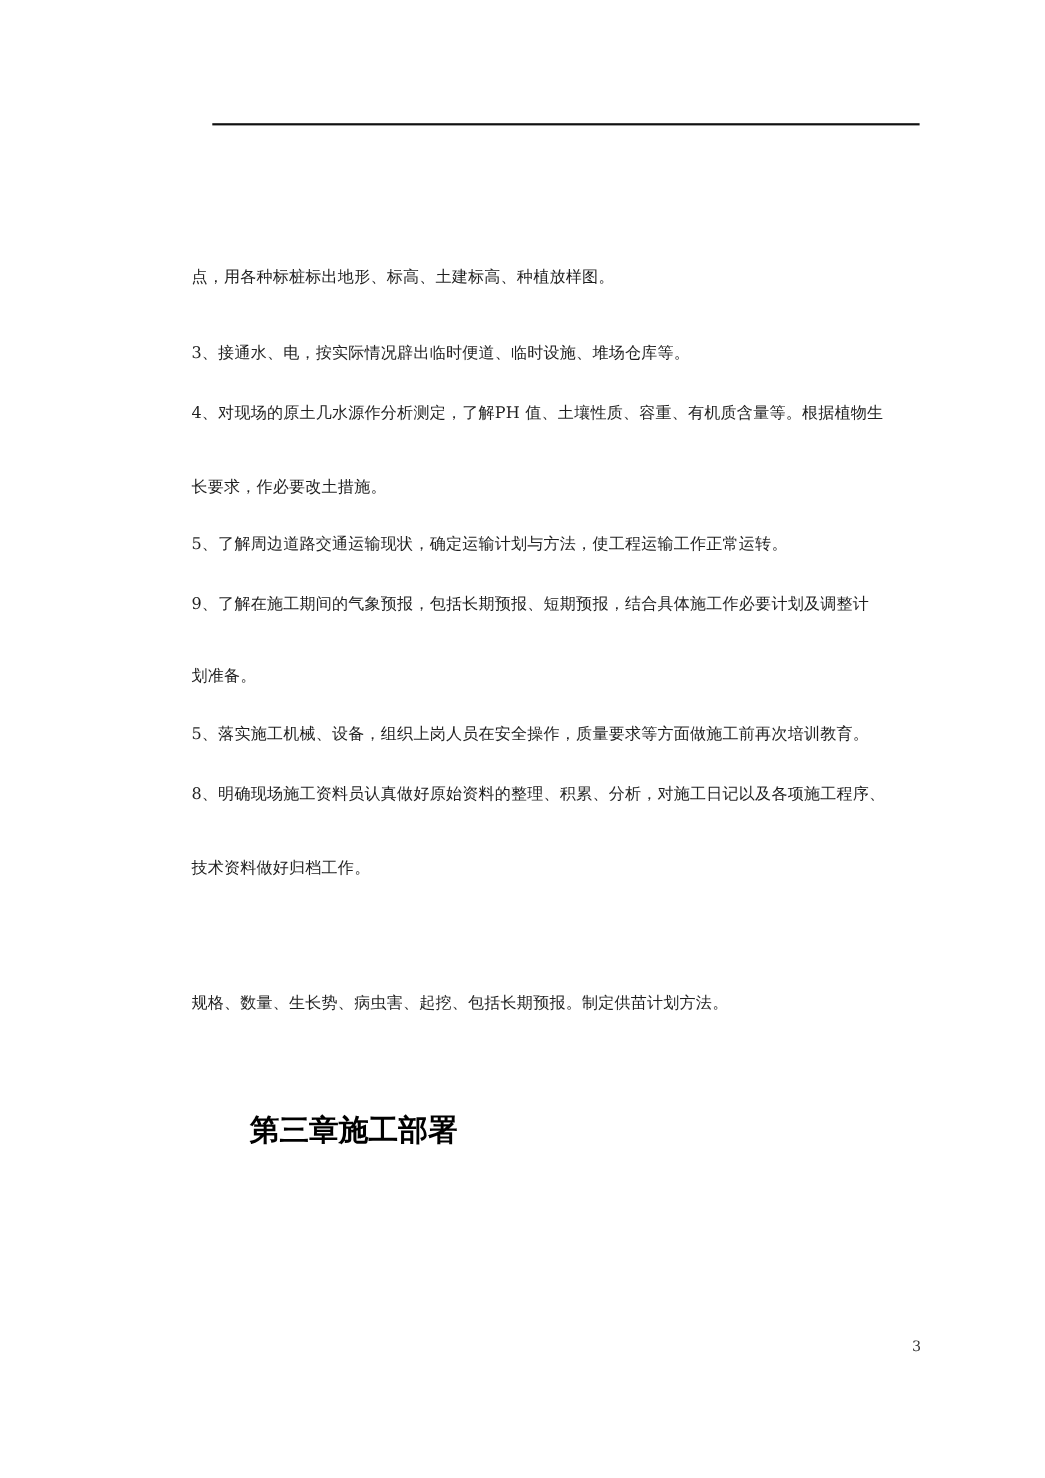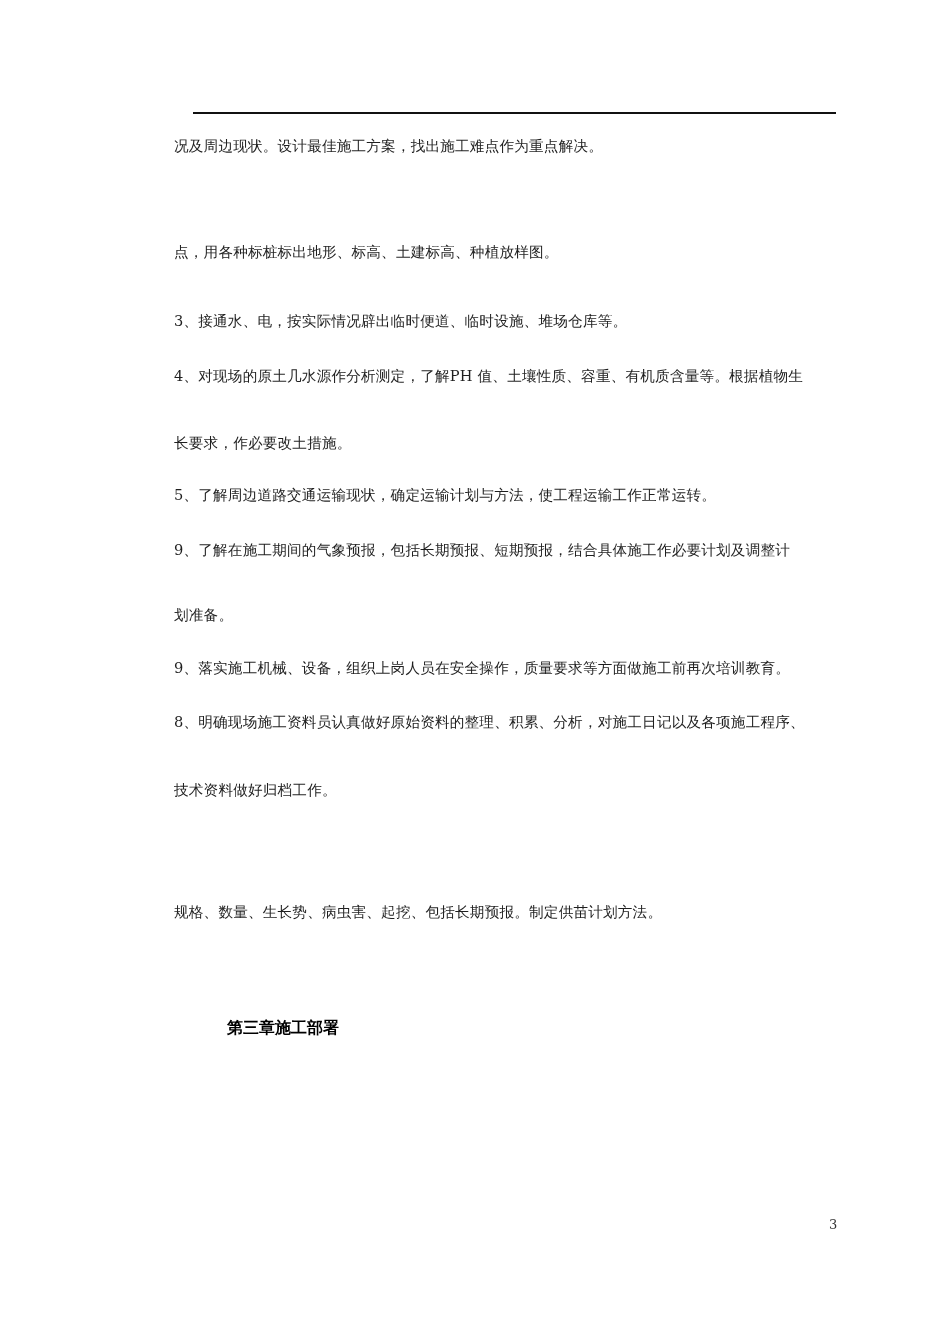--- a/index.html
+++ b/index.html
@@ -40,49 +40,48 @@
       white-space: nowrap;
       letter-spacing: 0.2px;
       color: #1f1f1f;
     }
     .heading {
       position: absolute;
       left: 227px;
       top: 1015px;
       font-family: "DejaVu Sans", "Liberation Sans", sans-serif;
       font-weight: bold;
-      font-size: 16px;
+      font-size: 27px;
       line-height: 26px;
       color: #000000;
       white-space: nowrap;
     }
     .page-number {
       position: absolute;
       left: 829px;
       top: 1216px;
       font-size: 13px;
       line-height: 18px;
       color: #333333;
     }
   </style>
 </head>
 <body>
 
 <div class="page">
   <div class="header-rule"></div>
 
-  <div class="line" style="top:136px">况及周边现状。设计最佳施工方案，找出施工难点作为重点解决。</div>
   <div class="line" style="top:242px">点，用各种标桩标出地形、标高、土建标高、种植放样图。</div>
   <div class="line" style="top:311px">3、接通水、电，按实际情况辟出临时便道、临时设施、堆场仓库等。</div>
   <div class="line" style="top:366px">4、对现场的原土几水源作分析测定，了解PH 值、土壤性质、容重、有机质含量等。根据植物生</div>
   <div class="line" style="top:433px">长要求，作必要改土措施。</div>
   <div class="line" style="top:485px">5、了解周边道路交通运输现状，确定运输计划与方法，使工程运输工作正常运转。</div>
   <div class="line" style="top:540px">9、了解在施工期间的气象预报，包括长期预报、短期预报，结合具体施工作必要计划及调整计</div>
   <div class="line" style="top:605px">划准备。</div>
-  <div class="line" style="top:658px">9、落实施工机械、设备，组织上岗人员在安全操作，质量要求等方面做施工前再次培训教育。</div>
+  <div class="line" style="top:658px">5、落实施工机械、设备，组织上岗人员在安全操作，质量要求等方面做施工前再次培训教育。</div>
   <div class="line" style="top:712px">8、明确现场施工资料员认真做好原始资料的整理、积累、分析，对施工日记以及各项施工程序、</div>
   <div class="line" style="top:780px">技术资料做好归档工作。</div>
   <div class="line" style="top:902px">规格、数量、生长势、病虫害、起挖、包括长期预报。制定供苗计划方法。</div>
 
   <div class="heading">第三章施工部署</div>
 
 
   <div class="page-number">3</div>
 </div>
 

